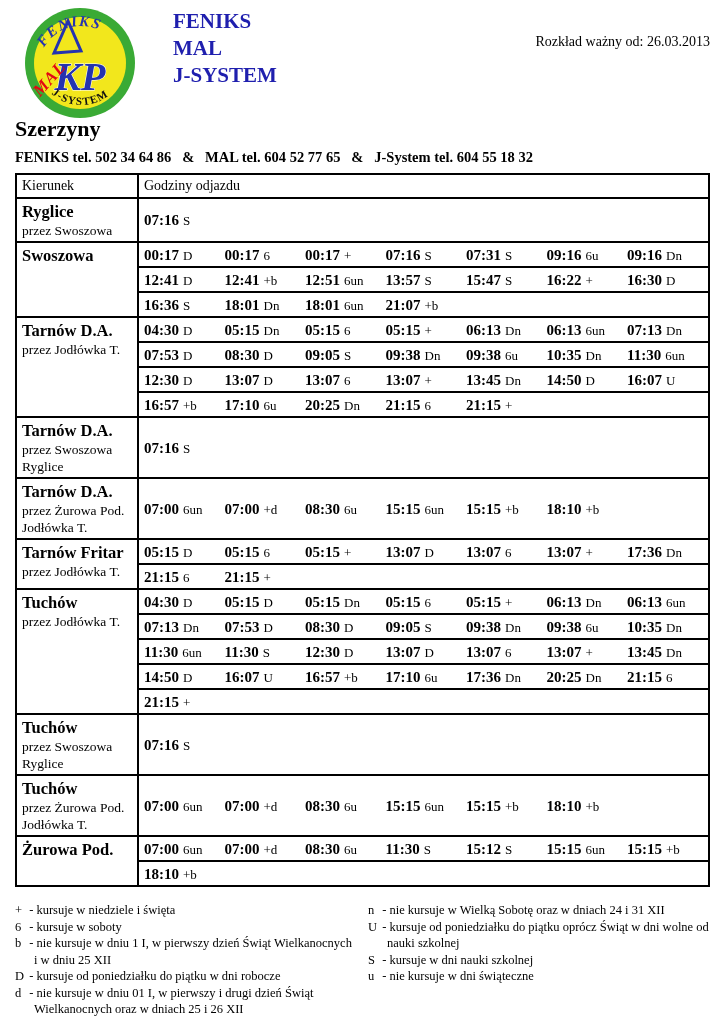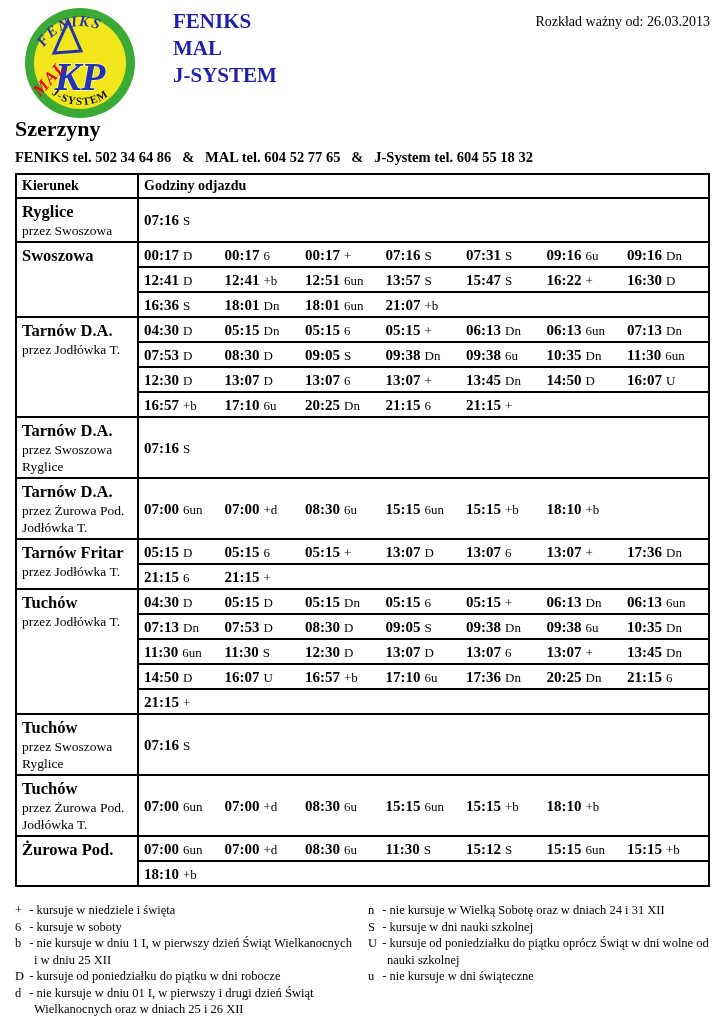--- a/index.html
+++ b/index.html
@@ -18,29 +18,29 @@
   .logo-inner  { fill:var(--logo-yellow,#f2e71c); }
   .logo-feniks { font:italic bold 15px "Liberation Serif",serif; fill:var(--logo-dark-blue,#2433b0); letter-spacing:1.5px; }
   .logo-kp     { font:italic bold 40px "Liberation Serif",serif; fill:var(--logo-dark-blue,#2433b0);
                  stroke:#ffffff; stroke-width:1; paint-order:stroke; }
   .logo-mal    { font:italic bold 17px "Liberation Serif",serif; fill:var(--logo-red,#e30613); letter-spacing:1px; }
   .logo-jsys   { font:bold 11px "Liberation Serif",serif; fill:#111; letter-spacing:1px; }
   .logo-tri    { fill:none; stroke:var(--logo-dark-blue,#2433b0); stroke-width:3; }
 
   .brand { position:absolute; left:158px; top:2px; font-weight:bold; font-size:21px;
            line-height:27px; color:var(--brand-blue,#1f1fae); }
-  .valid { position:absolute; right:0; top:8px; font-size:14px; }
+  .valid { position:absolute; right:0; top:28px; font-size:14px; }
 
   .title  { font-size:22px; font-weight:bold; margin-top:6px; }
   .phones { font-size:14.5px; font-weight:bold; margin-top:7px; margin-bottom:7px; }
 
   
   table.tt { width:100%; border-collapse:collapse; table-layout:fixed; }
   .tt th, .tt td { border:2px solid #000; }
-  .tt th { font-weight:bold; text-align:left; font-size:14px; padding:2px 5px; height:24px; }
+  .tt th { font-weight:normal; text-align:left; font-size:14px; padding:2px 5px; height:24px; }
   th.col-kierunek { width:122px; }
   td.dest { vertical-align:top; padding:2px 5px; }
   .dest-name { font-weight:bold; font-size:16.5px; line-height:21px; }
   .dest-via  { font-size:13.5px; line-height:17px; }
   td.times { padding:0 0 0 5px; height:25px; vertical-align:middle; white-space:nowrap;margin-top:29px; }
   .slot { display:inline-block; width:80.5px; white-space:nowrap; vertical-align:baseline; }
   .slot .t { font-weight:bold; font-size:15px; }
   .slot .c { font-size:13px; margin-left:4px; }
 
   
@@ -201,19 +201,19 @@
   <div class="legend">
     <div class="legend-col left" id="legend-left">
         <div class="litem"><span class="lc">+</span> - kursuje w niedziele i święta</div>
         <div class="litem"><span class="lc">6</span> - kursuje w soboty</div>
         <div class="litem"><span class="lc">b</span> - nie kursuje w dniu 1 I, w pierwszy dzień Świąt Wielkanocnych i w dniu 25 XII</div>
         <div class="litem"><span class="lc">D</span> - kursuje od poniedziałku do piątku w dni robocze</div>
         <div class="litem"><span class="lc">d</span> - nie kursuje w dniu 01 I, w pierwszy i drugi dzień  Świąt Wielkanocnych oraz w dniach 25 i 26 XII</div>
       </div>
     <div class="legend-col right" id="legend-right">
         <div class="litem"><span class="lc">n</span> - nie kursuje w Wielką Sobotę oraz w dniach 24 i 31 XII</div>
+        <div class="litem"><span class="lc">U</span> - kursuje od poniedziałku do piątku oprócz Świąt w dni wolne od nauki szkolnej</div>
         <div class="litem"><span class="lc">S</span> - kursuje w dni nauki szkolnej</div>
-        <div class="litem"><span class="lc">U</span> - kursuje od poniedziałku do piątku oprócz Świąt w dni wolne od nauki szkolnej</div>
         <div class="litem"><span class="lc">u</span> - nie kursuje w dni świąteczne</div>
       </div>
   </div>
 
 </div>
 
 </body></html>

